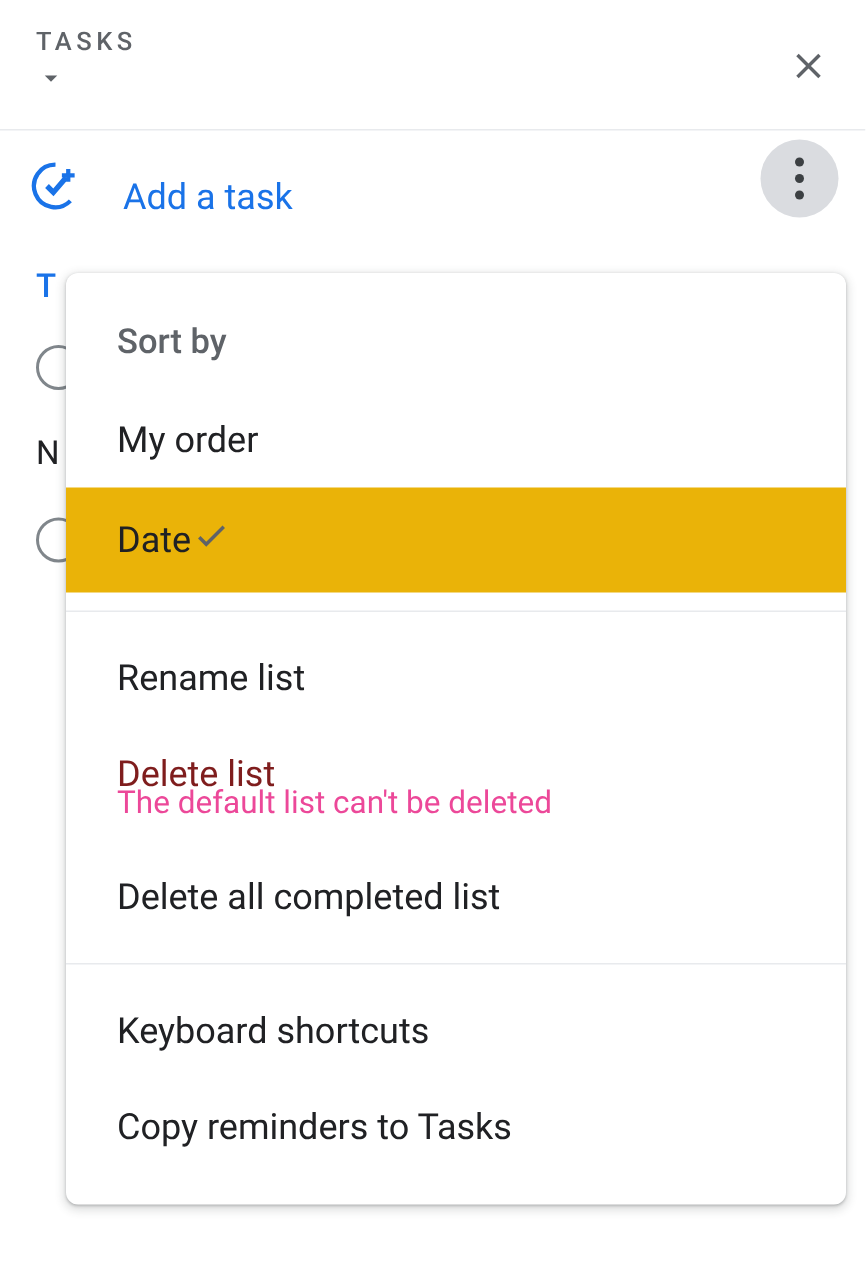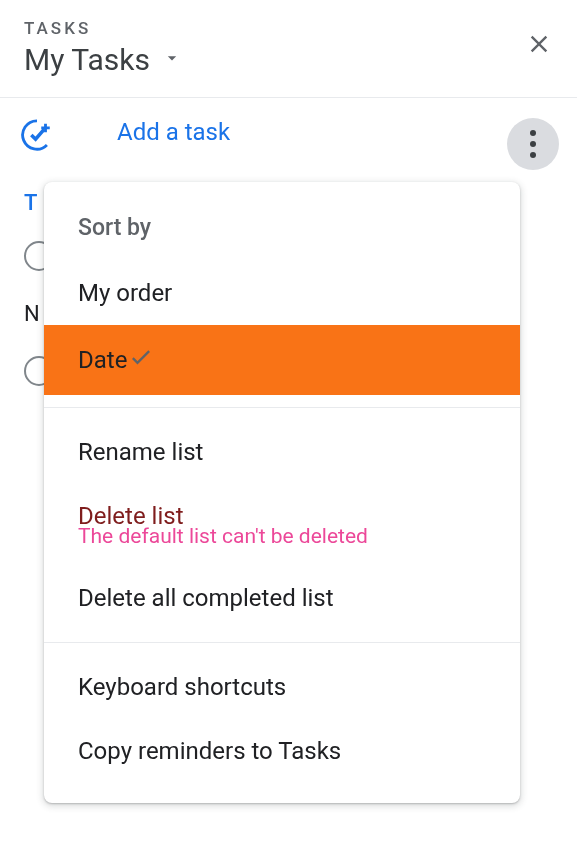--- a/index.html
+++ b/index.html
@@ -44,24 +44,23 @@
     }
     .close-btn {
       position: absolute;
       right: 24px;
       top: 30px;
       cursor: pointer;
       color: #5f6368;
     }
     .toolbar {
       display: flex;
-      align-items: flex-start;
+      align-items: flex-end;
       padding: 20px 24px 20px 20px;
       position: relative;
-      gap: 35px;
     }
     .add-task-icon {
       color: #1a73e8;
       margin-right: 28px;
     }
     .add-task-label {
       font-size: 24px;
       color: #1a73e8;
       font-weight: 400;
     }
@@ -110,21 +109,21 @@
       border-radius: 50%;
     }
     .task-text {
       font-size: 22px;
       color: #202124;
     }
     .menu-overlay {
       position: absolute;
       top: 182px;
       left: 44px;
-      width: 476px;
+      width: 520px;
       background: #fff;
       border-radius: 8px;
       box-shadow: 0 2px 6px 2px rgba(60,64,67,0.15), 0 1px 2px rgba(60,64,67,0.3);
       padding: 20px 0;
     }
     .menu-header {
       font-size: 23px;
       color: #5f6368;
       font-weight: 500;
       padding: 12px 34px 20px 34px;
@@ -132,21 +131,21 @@
     .menu-item {
       font-size: 24px;
       color: #202124;
       padding: 18px 34px;
       cursor: pointer;
       display: flex;
       align-items: center;
       justify-content: flex-start;
     }
     .menu-item.selected {
-      background: #f97316;
+      background: #eab308;
     }
     .menu-item.disabled {
       color: #7f1d1d;
       cursor: default;
     }
     .menu-item-subtitle {
       font-size: 21px;
       color: #ec4899;
       padding: 0 34px 18px 34px;
       margin-top: -10px;
@@ -162,21 +161,20 @@
     .menu-item.disabled-wrap {
       padding-bottom: 4px;
     }
   </style>
 </head>
 <body>
 
 <div class="header">
   <div class="header-label">TASKS</div>
   <div class="list-selector">
-    <span class="list-name">My Tasks</span>
     <span class="dropdown-arrow">
       <svg width="20" height="20" viewBox="0 0 24 24">
           <path fill="currentColor" d="M7 10l5 5 5-5z"></path>
         </svg>
     </span>
   </div>
   <div class="close-btn">
     <svg width="28" height="28" viewBox="0 0 24 24">
         <path fill="currentColor" d="M19 6.41L17.59 5 12 10.59 6.41 5 5 6.41 10.59 12 5 17.59 6.41 19 12 13.41 17.59 19 19 17.59 13.41 12z"></path>
       </svg>

